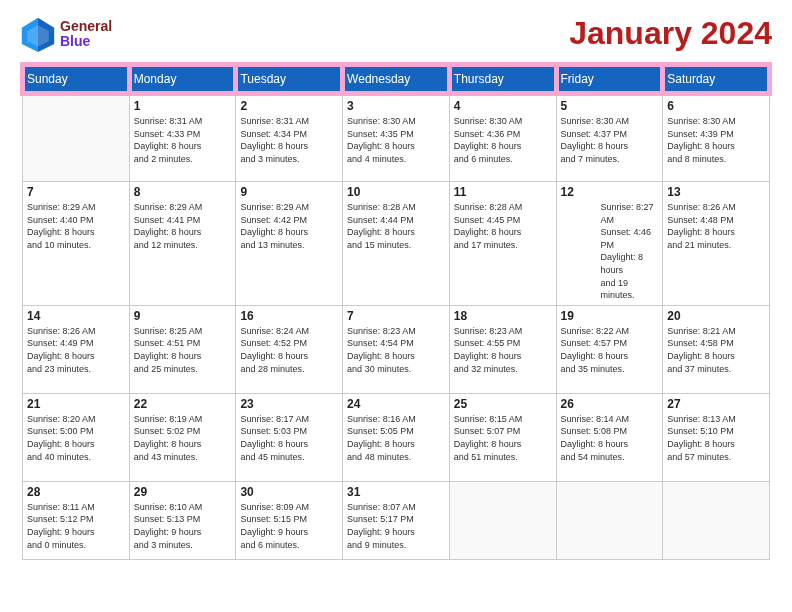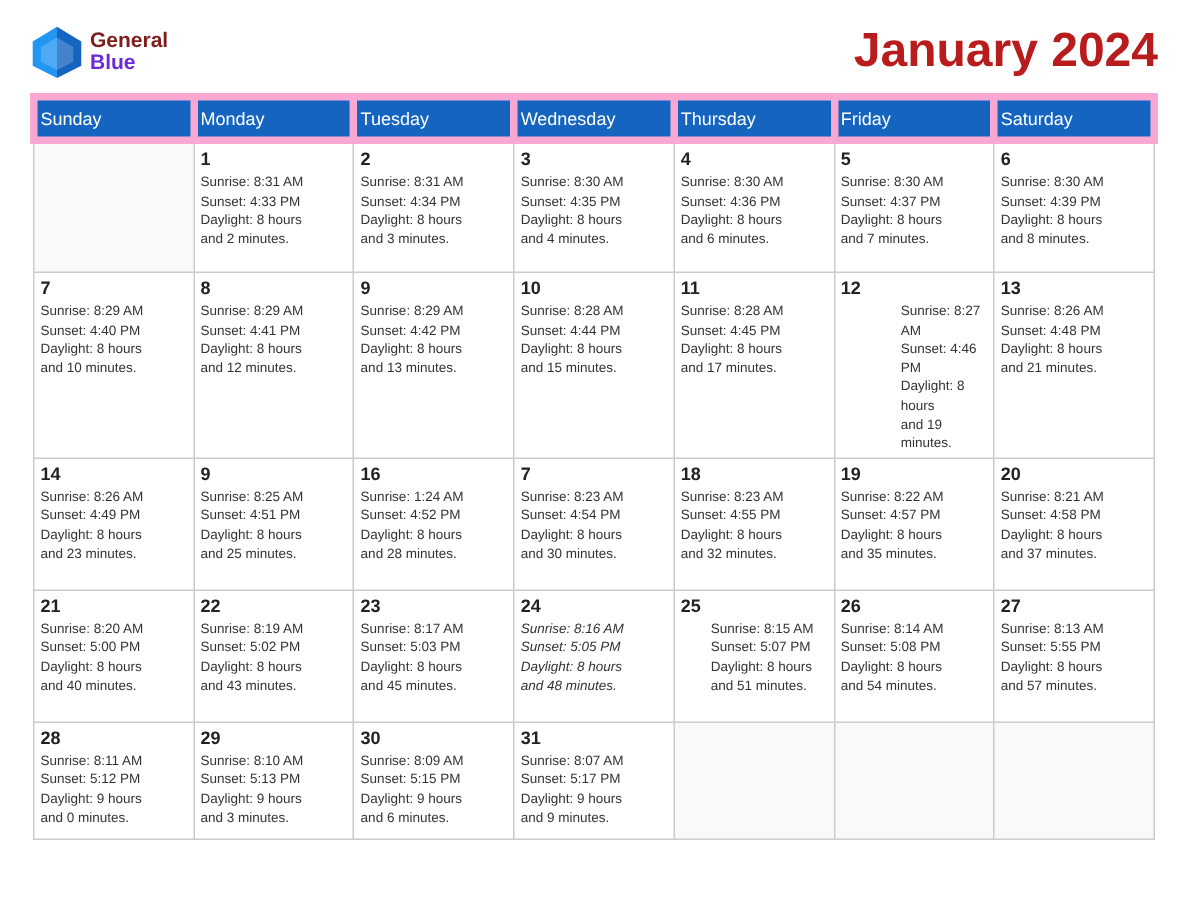--- a/index.html
+++ b/index.html
@@ -236,21 +236,21 @@
           </td>
           <td>
             <span class="day-number">9</span>
             <div class="day-info" style="white-space: pre-line;">Sunrise: 8:25 AM
 Sunset: 4:51 PM
 Daylight: 8 hours
 and 25 minutes.</div>
           </td>
           <td>
             <span class="day-number">16</span>
-            <div class="day-info" style="white-space: pre-line;">Sunrise: 1:24 AM
+            <div class="day-info" style="white-space: pre-line;">Sunrise: 8:24 AM
 Sunset: 4:52 PM
 Daylight: 8 hours
 and 28 minutes.</div>
           </td>
           <td>
             <span class="day-number">7</span>
             <div class="day-info" style="white-space: pre-line;">Sunrise: 8:23 AM
 Sunset: 4:54 PM
 Daylight: 8 hours
 and 30 minutes.</div>
@@ -294,43 +294,43 @@
           </td>
           <td>
             <span class="day-number">23</span>
             <div class="day-info" style="white-space: pre-line;">Sunrise: 8:17 AM
 Sunset: 5:03 PM
 Daylight: 8 hours
 and 45 minutes.</div>
           </td>
           <td>
             <span class="day-number">24</span>
-            <div class="day-info" style="white-space: pre-line; font-style: italic;">Sunrise: 8:16 AM
+            <div class="day-info" style="white-space: pre-line;">Sunrise: 8:16 AM
 Sunset: 5:05 PM
 Daylight: 8 hours
 and 48 minutes.</div>
           </td>
           <td>
             <span class="day-number">25</span>
-            <div class="day-info" style="white-space: pre-line; margin-left: 20px;">Sunrise: 8:15 AM
+            <div class="day-info" style="white-space: pre-line;">Sunrise: 8:15 AM
 Sunset: 5:07 PM
 Daylight: 8 hours
 and 51 minutes.</div>
           </td>
           <td>
             <span class="day-number">26</span>
             <div class="day-info" style="white-space: pre-line;">Sunrise: 8:14 AM
 Sunset: 5:08 PM
 Daylight: 8 hours
 and 54 minutes.</div>
           </td>
           <td>
             <span class="day-number">27</span>
             <div class="day-info" style="white-space: pre-line;">Sunrise: 8:13 AM
-Sunset: 5:55 PM
+Sunset: 5:10 PM
 Daylight: 8 hours
 and 57 minutes.</div>
           </td>
         </tr>
         <tr>
           <td>
             <span class="day-number">28</span>
             <div class="day-info" style="white-space: pre-line;">Sunrise: 8:11 AM
 Sunset: 5:12 PM
 Daylight: 9 hours

